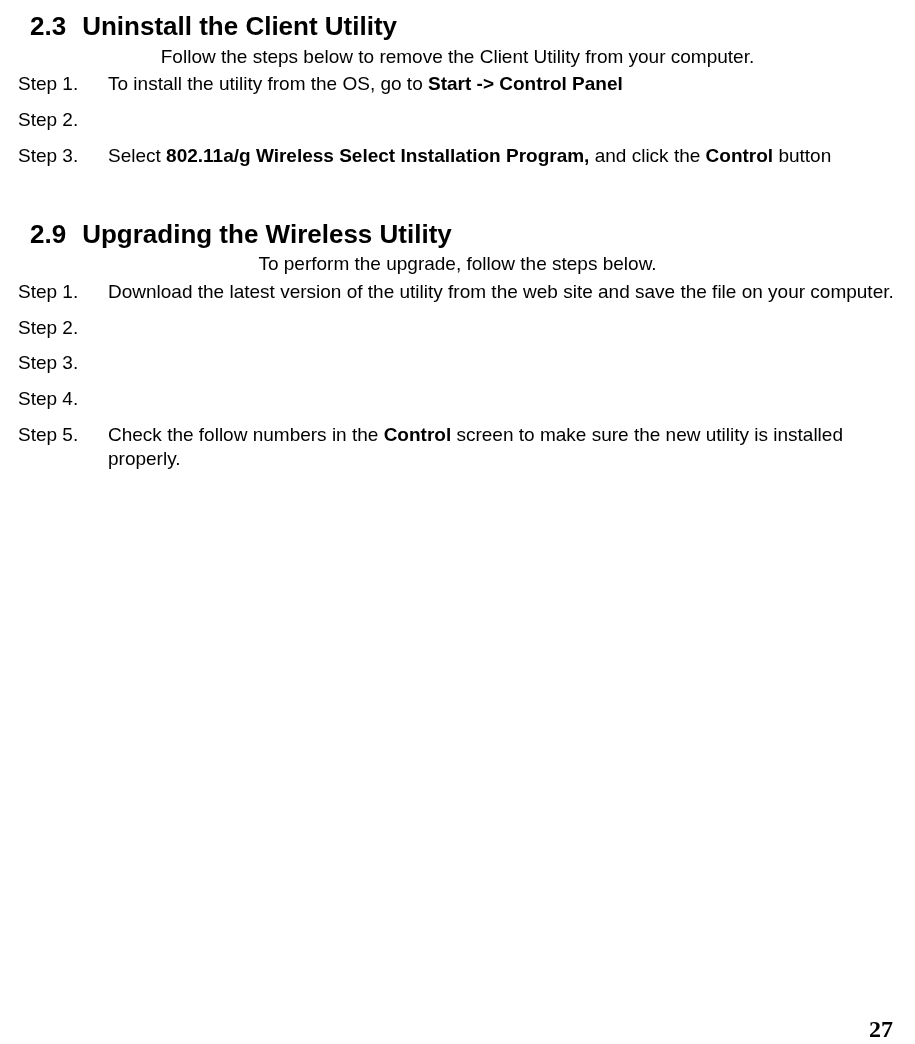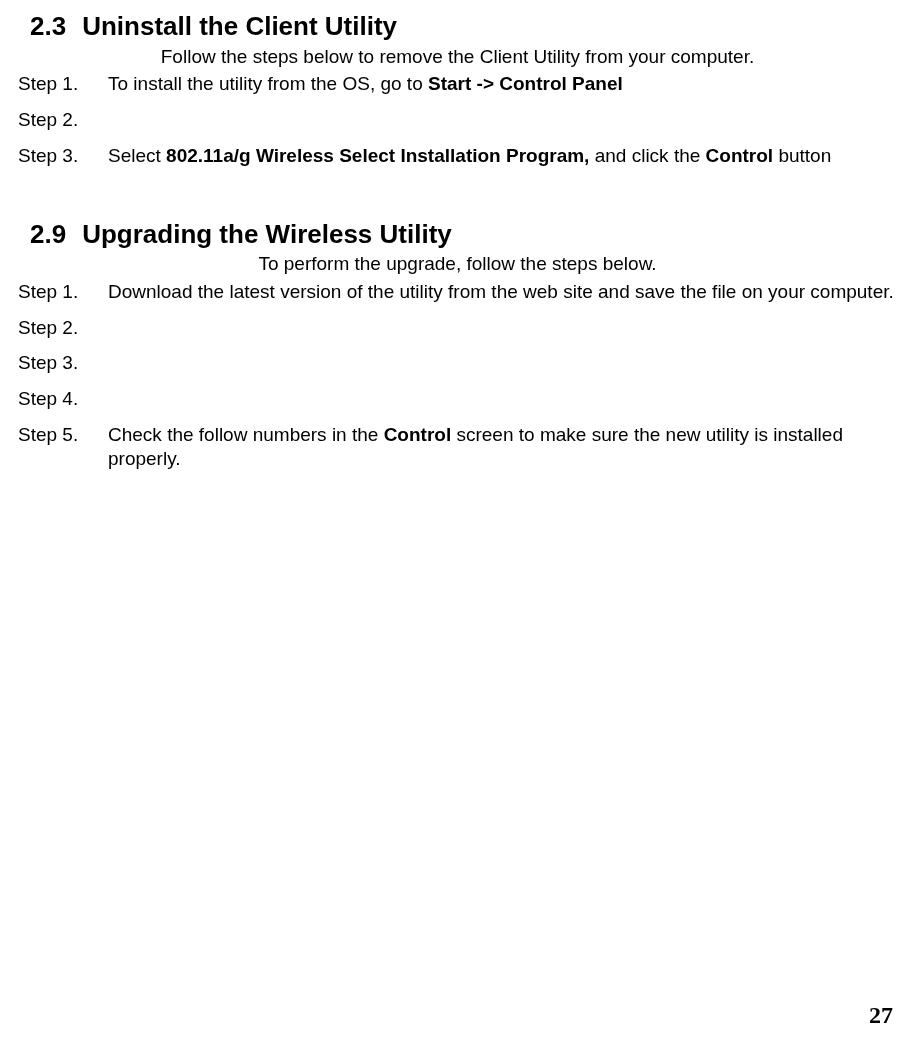--- a/index.html
+++ b/index.html
@@ -45,21 +45,21 @@
     font-weight: bold;
   }
   .italic {
     font-style: italic;
   }
   .section-gap {
     height: 38px;
   }
   .page-number {
     position: fixed;
-    bottom: 14px;
+    bottom: 0;
     right: 22px;
     font-family: "Times New Roman", Times, serif;
     font-size: 24px;
     font-weight: bold;
   }
 </style>
 </head>
 <body>
 
 <h2>

